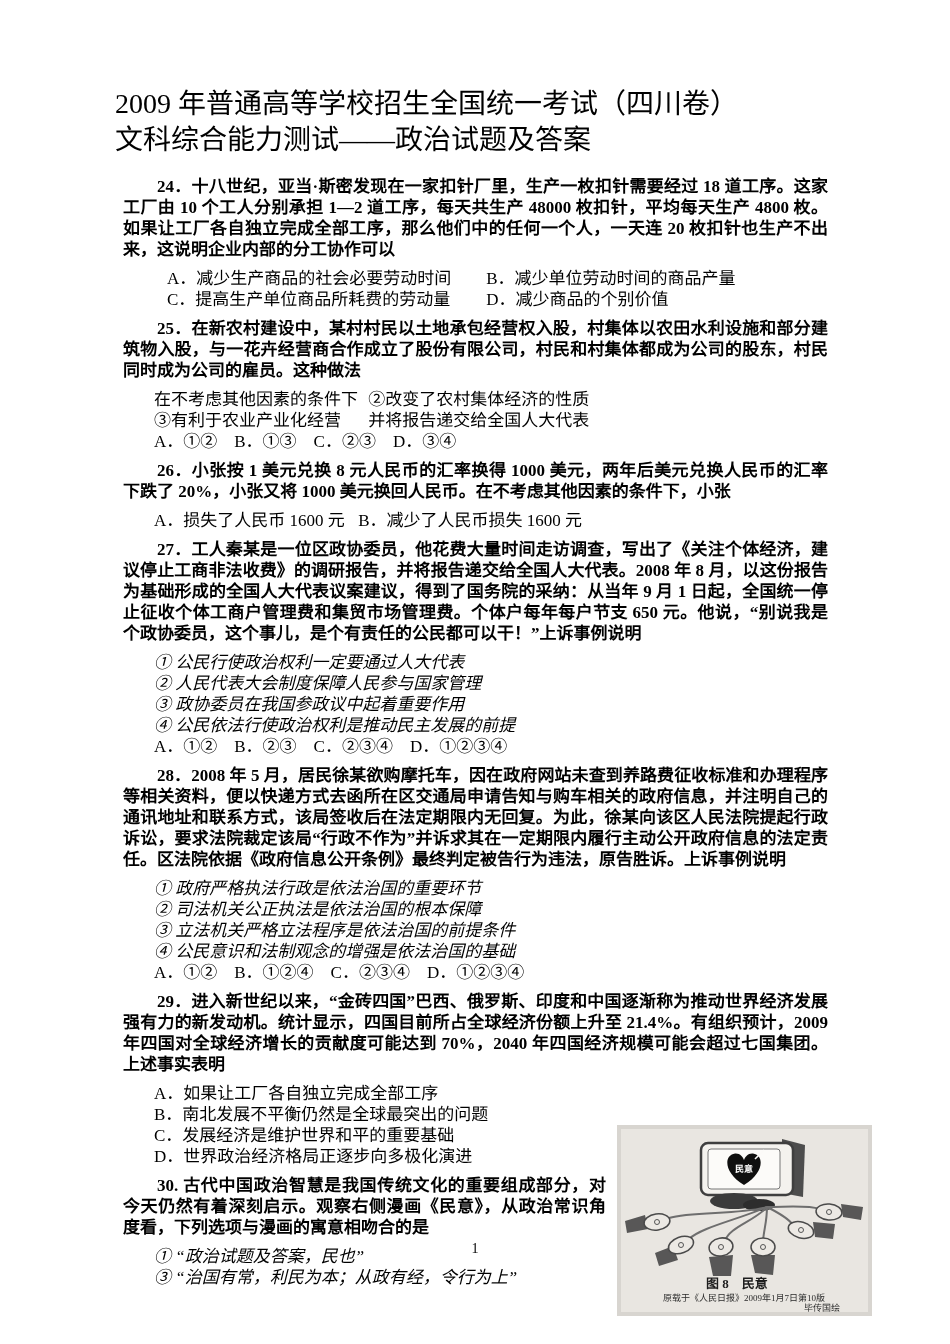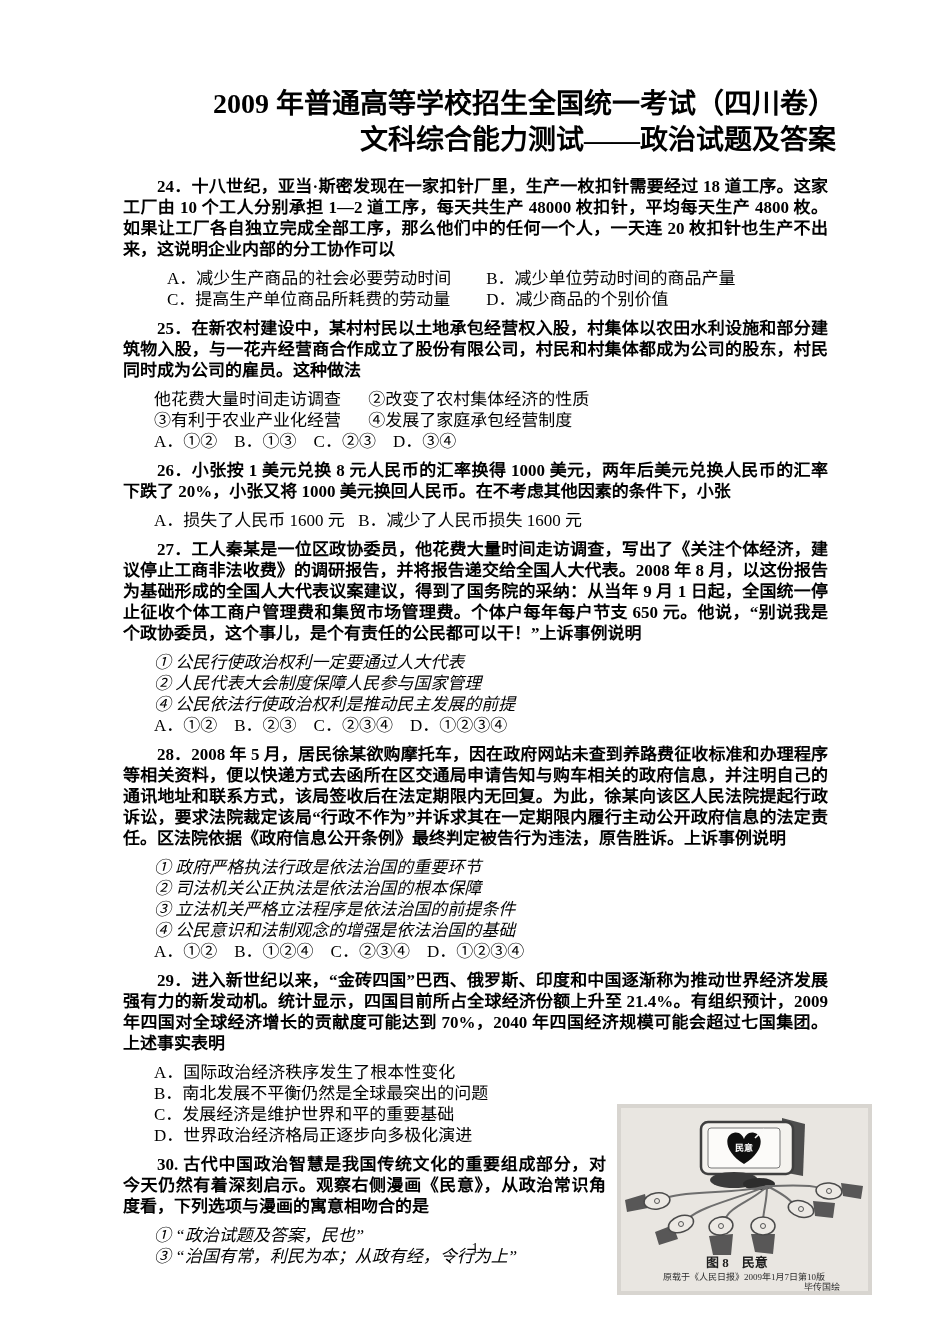--- a/index.html
+++ b/index.html
@@ -2,21 +2,21 @@
 <html lang="zh-CN"><head>
 <meta charset="utf-8">
 <style>
   html,body { margin:0; padding:0; background:#ffffff; }
   .page {
     position:relative; width:950px; height:1344px; background:#ffffff;
     font-family:"Liberation Serif","DejaVu Serif",serif; color:#000;
     overflow:hidden;
   }
   .content { position:absolute; left:115px; top:86px; width:721px; }
-  .title { margin:0 0 18px 0; font-size:28px; line-height:36px; font-weight:bold; text-align:right; }
+  .title { margin:0 0 18px 0; font-size:28px; line-height:36px; font-weight:normal; text-align:left; }
   .title .tl { display:block; }
   .qbody { font-size:17px; line-height:21px; text-align:justify; }
   .stem { margin:8px; text-indent:34px;font-weight:bold; }
   .optrow { padding-left:52px; white-space:nowrap; text-align:left; }
   .optrow.n { padding-left:39px; }
   .c1 { display:inline-block; }
   .w315 { min-width:315px; }
   .w210 { min-width:210px; }
   .w200 { min-width:200px; }
   .ansrow { padding-left:39px; }
@@ -44,50 +44,51 @@
         <span class="c1 w315">A．减少生产商品的社会必要劳动时间</span>
         <span class="c2">B．减少单位劳动时间的商品产量</span>
       </div>
       <div class="optrow">
         <span class="c1 w315">C．提高生产单位商品所耗费的劳动量</span>
         <span class="c2">D．减少商品的个别价值</span>
       </div>
 
       <p class="stem">25．在新农村建设中，某村村民以土地承包经营权入股，村集体以农田水利设施和部分建筑物入股，与一花卉经营商合作成立了股份有限公司，村民和村集体都成为公司的股东，村民同时成为公司的雇员。这种做法</p>
       <div class="optrow n">
-        <span class="c1 w210">他花费大量时间走访调查</span>
+        <span class="c1 w210">在不考虑其他因素的条件下</span>
         <span class="c2">②改变了农村集体经济的性质</span>
       </div>
       <div class="optrow n">
         <span class="c1 w210">③有利于农业产业化经营</span>
-        <span class="c2">④发展了家庭承包经营制度</span>
+        <span class="c2">并将报告递交给全国人大代表</span>
       </div>
       <div class="ansrow">A．①②　B．①③　C．②③　D．③④</div>
 
       <p class="stem">26．小张按 1 美元兑换 8 元人民币的汇率换得 1000 美元，两年后美元兑换人民币的汇率下跌了 20%，小张又将 1000 美元换回人民币。在不考虑其他因素的条件下，小张</p>
       <div class="optrow n">
         <span class="c1 w200">A．损失了人民币 1600 元</span>
         <span class="c2">B．减少了人民币损失 1600 元</span>
       </div>
 
       <p class="stem">27．工人秦某是一位区政协委员，他花费大量时间走访调查，写出了《关注个体经济，建议停止工商非法收费》的调研报告，并将报告递交给全国人大代表。2008 年 8 月，以这份报告为基础形成的全国人大代表议案建议，得到了国务院的采纳：从当年 9 月 1 日起，全国统一停止征收个体工商户管理费和集贸市场管理费。个体户每年每户节支 650 元。他说，“别说我是个政协委员，这个事儿，是个有责任的公民都可以干！”上诉事例说明</p>
       <div class="item">① 公民行使政治权利一定要通过人大代表</div>
       <div class="item">② 人民代表大会制度保障人民参与国家管理</div>
+      <div class="item">③ 政协委员在我国参政议中起着重要作用</div>
       <div class="item">④ 公民依法行使政治权利是推动民主发展的前提</div>
       <div class="ansrow">A．①②　B．②③　C．②③④　D．①②③④</div>
 
       <p class="stem">28．2008 年 5 月，居民徐某欲购摩托车，因在政府网站未查到养路费征收标准和办理程序等相关资料，便以快递方式去函所在区交通局申请告知与购车相关的政府信息，并注明自己的通讯地址和联系方式，该局签收后在法定期限内无回复。为此，徐某向该区人民法院提起行政诉讼，要求法院裁定该局“行政不作为”并诉求其在一定期限内履行主动公开政府信息的法定责任。区法院依据《政府信息公开条例》最终判定被告行为违法，原告胜诉。上诉事例说明</p>
       <div class="item">① 政府严格执法行政是依法治国的重要环节</div>
       <div class="item">② 司法机关公正执法是依法治国的根本保障</div>
       <div class="item">③ 立法机关严格立法程序是依法治国的前提条件</div>
       <div class="item">④ 公民意识和法制观念的增强是依法治国的基础</div>
       <div class="ansrow">A．①②　B．①②④　C．②③④　D．①②③④</div>
 
       <p class="stem">29．进入新世纪以来，“金砖四国”巴西、俄罗斯、印度和中国逐渐称为推动世界经济发展强有力的新发动机。统计显示，四国目前所占全球经济份额上升至 21.4%。有组织预计，2009 年四国对全球经济增长的贡献度可能达到 70%，2040 年四国经济规模可能会超过七国集团。上述事实表明</p>
-      <div class="optline">A．国际政治经济秩序发生了根本性变化</div>
+      <div class="optline">A．如果让工厂各自独立完成全部工序</div>
       <div class="optline">B．南北发展不平衡仍然是全球最突出的问题</div>
 
       <figure class="cartoon">
         <svg viewBox="0 0 255 191" xmlns="http://www.w3.org/2000/svg">
           <rect x="0" y="0" width="255" height="191" fill="#d8d5d0"></rect>
           <rect x="4" y="4" width="247" height="183" fill="#e9e6e1"></rect>
 
           <g>
             <path d="M165,14 L188,20 L186,72 L165,68 Z" fill="#4d4d4d"></path>
             <rect x="84" y="18" width="92" height="52" rx="7" fill="#f4f2ee" stroke="#3f3f3f" stroke-width="2.5"></rect>

